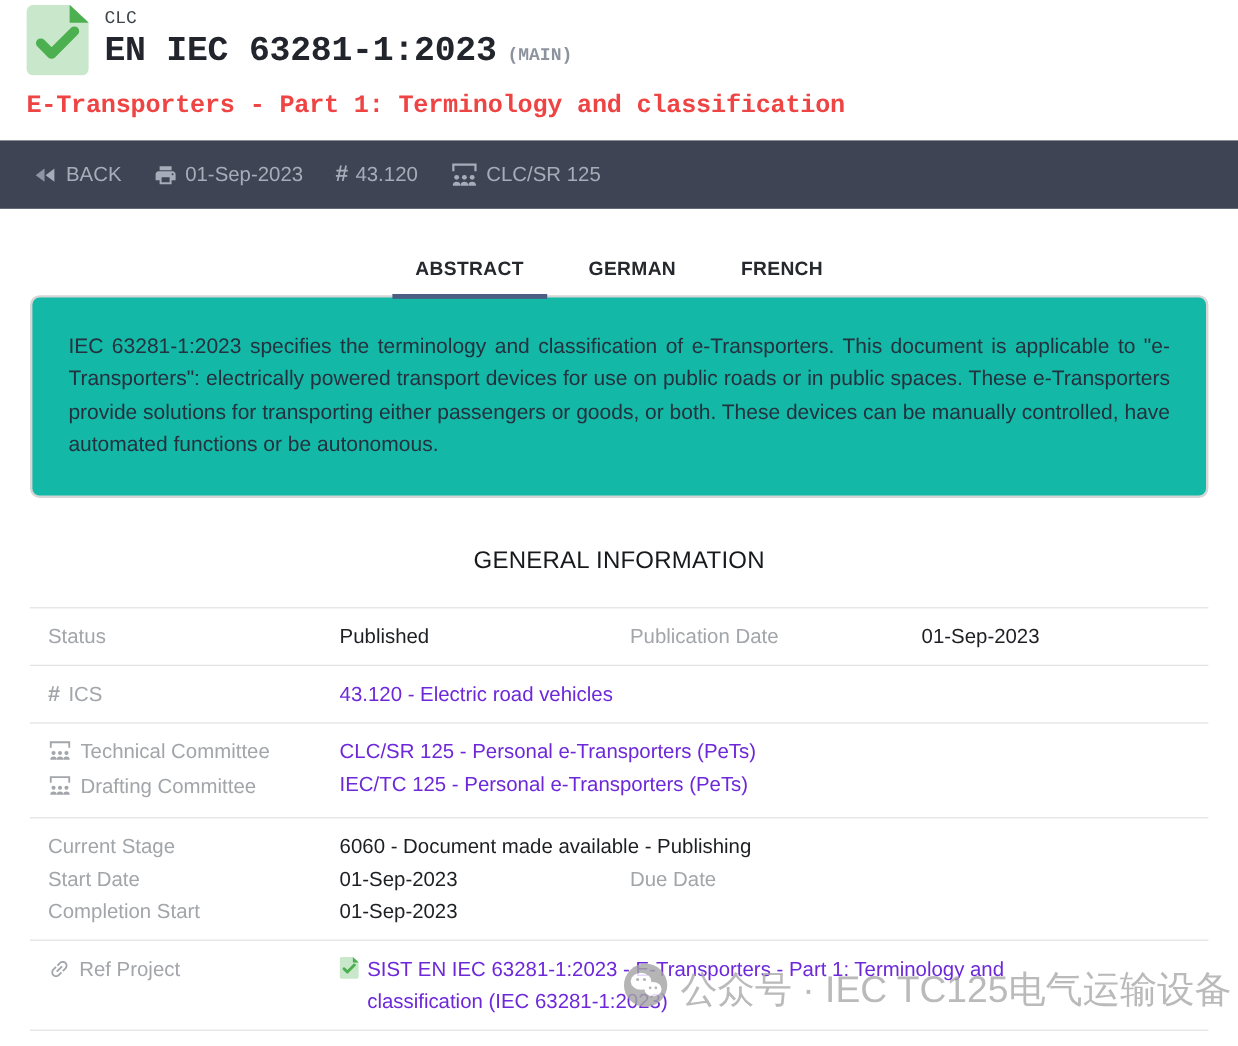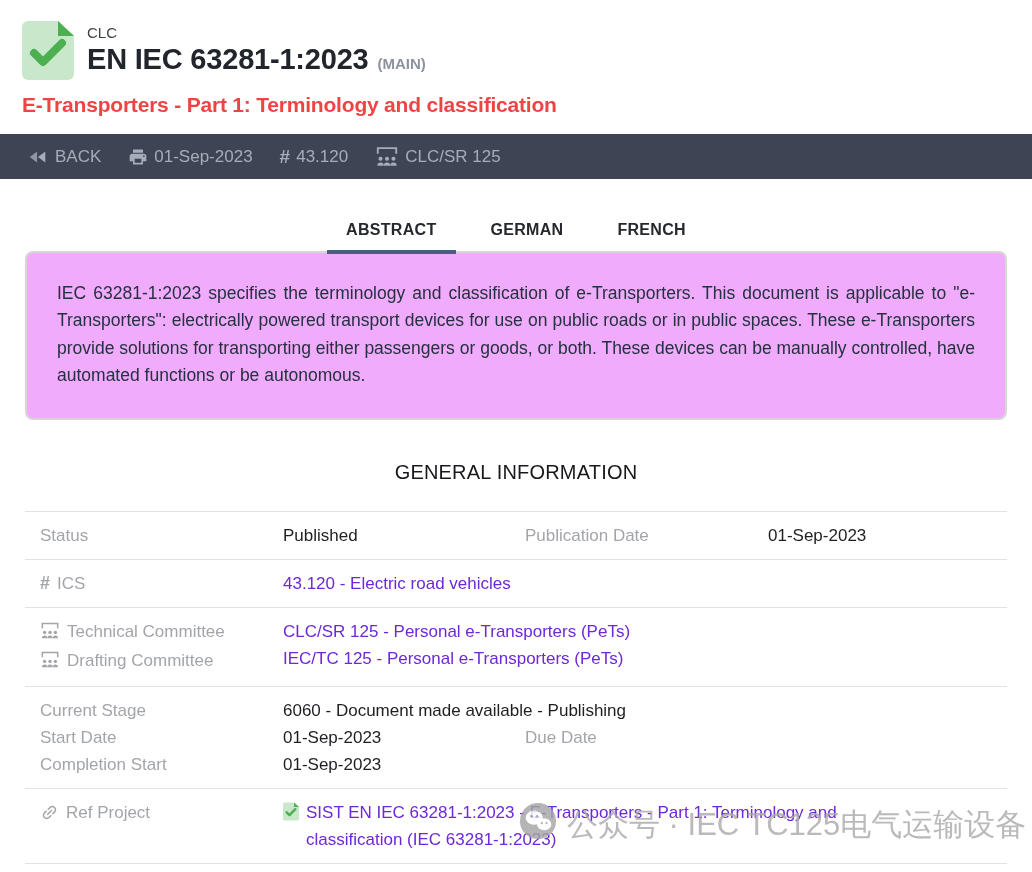--- a/index.html
+++ b/index.html
@@ -1,50 +1,50 @@
 <!DOCTYPE html>
 <html><head>
 <meta charset="utf-8">
 <style>
   * { margin:0; padding:0; box-sizing:border-box; }
   html,body { width:1032px; height:872px; background:#fff; overflow:hidden;
               font-family:"Liberation Sans", sans-serif; }
   body { position:relative; }
 
   
-  .header { padding:21px 22px 0 22px; background:#fff; }
+  .header { padding:4px 22px 0 22px; background:#fff;font-family:Liberation Mono, monospace; }
   .header-top { display:flex; align-items:flex-start; }
   .doc-icon { flex:0 0 auto; margin-right:13px; }
   .header-text { padding-top:2px; }
   .org-label { font-size:15px; color:#3f4449; line-height:19px; }
   .title-line { display:flex; align-items:baseline; margin-top:1px; }
   .std-title { font-size:29px; font-weight:700; color:#22262c; letter-spacing:-0.2px; }
   .variant { font-size:15px; font-weight:700; color:#8d939e; margin-left:9px; }
   .subtitle { font-size:21px; font-weight:700; color:#ef4444; margin-top:9px; letter-spacing:-0.2px; }
 
   
-  .navbar { margin-top:17px; height:45px; background:#3e4454; display:flex;
+  .navbar { margin-top:17px; height:57px; background:#3e4454; display:flex;
             align-items:center; padding:0 27px; gap:27px; }
   .nav-item { display:flex; align-items:center; gap:6px; color:#a6adb8;
               font-size:17px; }
   .nav-item svg { display:block; }
   .nav-hash { font-size:19px; font-weight:700; color:#a6adb8; }
 
   
   .content { padding:0 25px; }
   .tabs { display:flex; justify-content:center; gap:16px; margin-top:36px;
           position:relative; z-index:2; }
   .tab { font-size:16px; font-weight:700; color:#25282c; letter-spacing:0.3px;
          padding:6px 19px 11px 19px; cursor:pointer; border-bottom:4px solid transparent; }
   .tab.active { border-bottom-color:#4d5c82; }
 
   
   .abstract-card { margin-top:-3px; border:2px solid #d6d6d6; border-radius:8px;
                    padding:27px 30px 29px 30px; font-size:17.5px; line-height:1.56;
-                   color:#24313e; text-align:justify; background:#f0abfc; position:relative; z-index:1; }
+                   color:#24313e; text-align:justify; background:#14b8a6; position:relative; z-index:1; }
 
   
   .gi-heading { text-align:center; font-size:20px; font-weight:400; color:#17191c;
                 margin:41px 0 27px 0; letter-spacing:0.2px; }
   .info-table { width:100%; }
   .info-row { display:grid; grid-template-columns:243px 242px 243px 1fr;
               border-top:1px solid #e2e2e2; padding:10px 15px 10px 15px; }
   .info-table .info-row:last-child { border-bottom:1px solid #e2e2e2; }
   .cell { font-size:17px; line-height:27px; }
   .lbl { color:#a2a5a9; display:flex; align-items:flex-start; gap:7px; }

